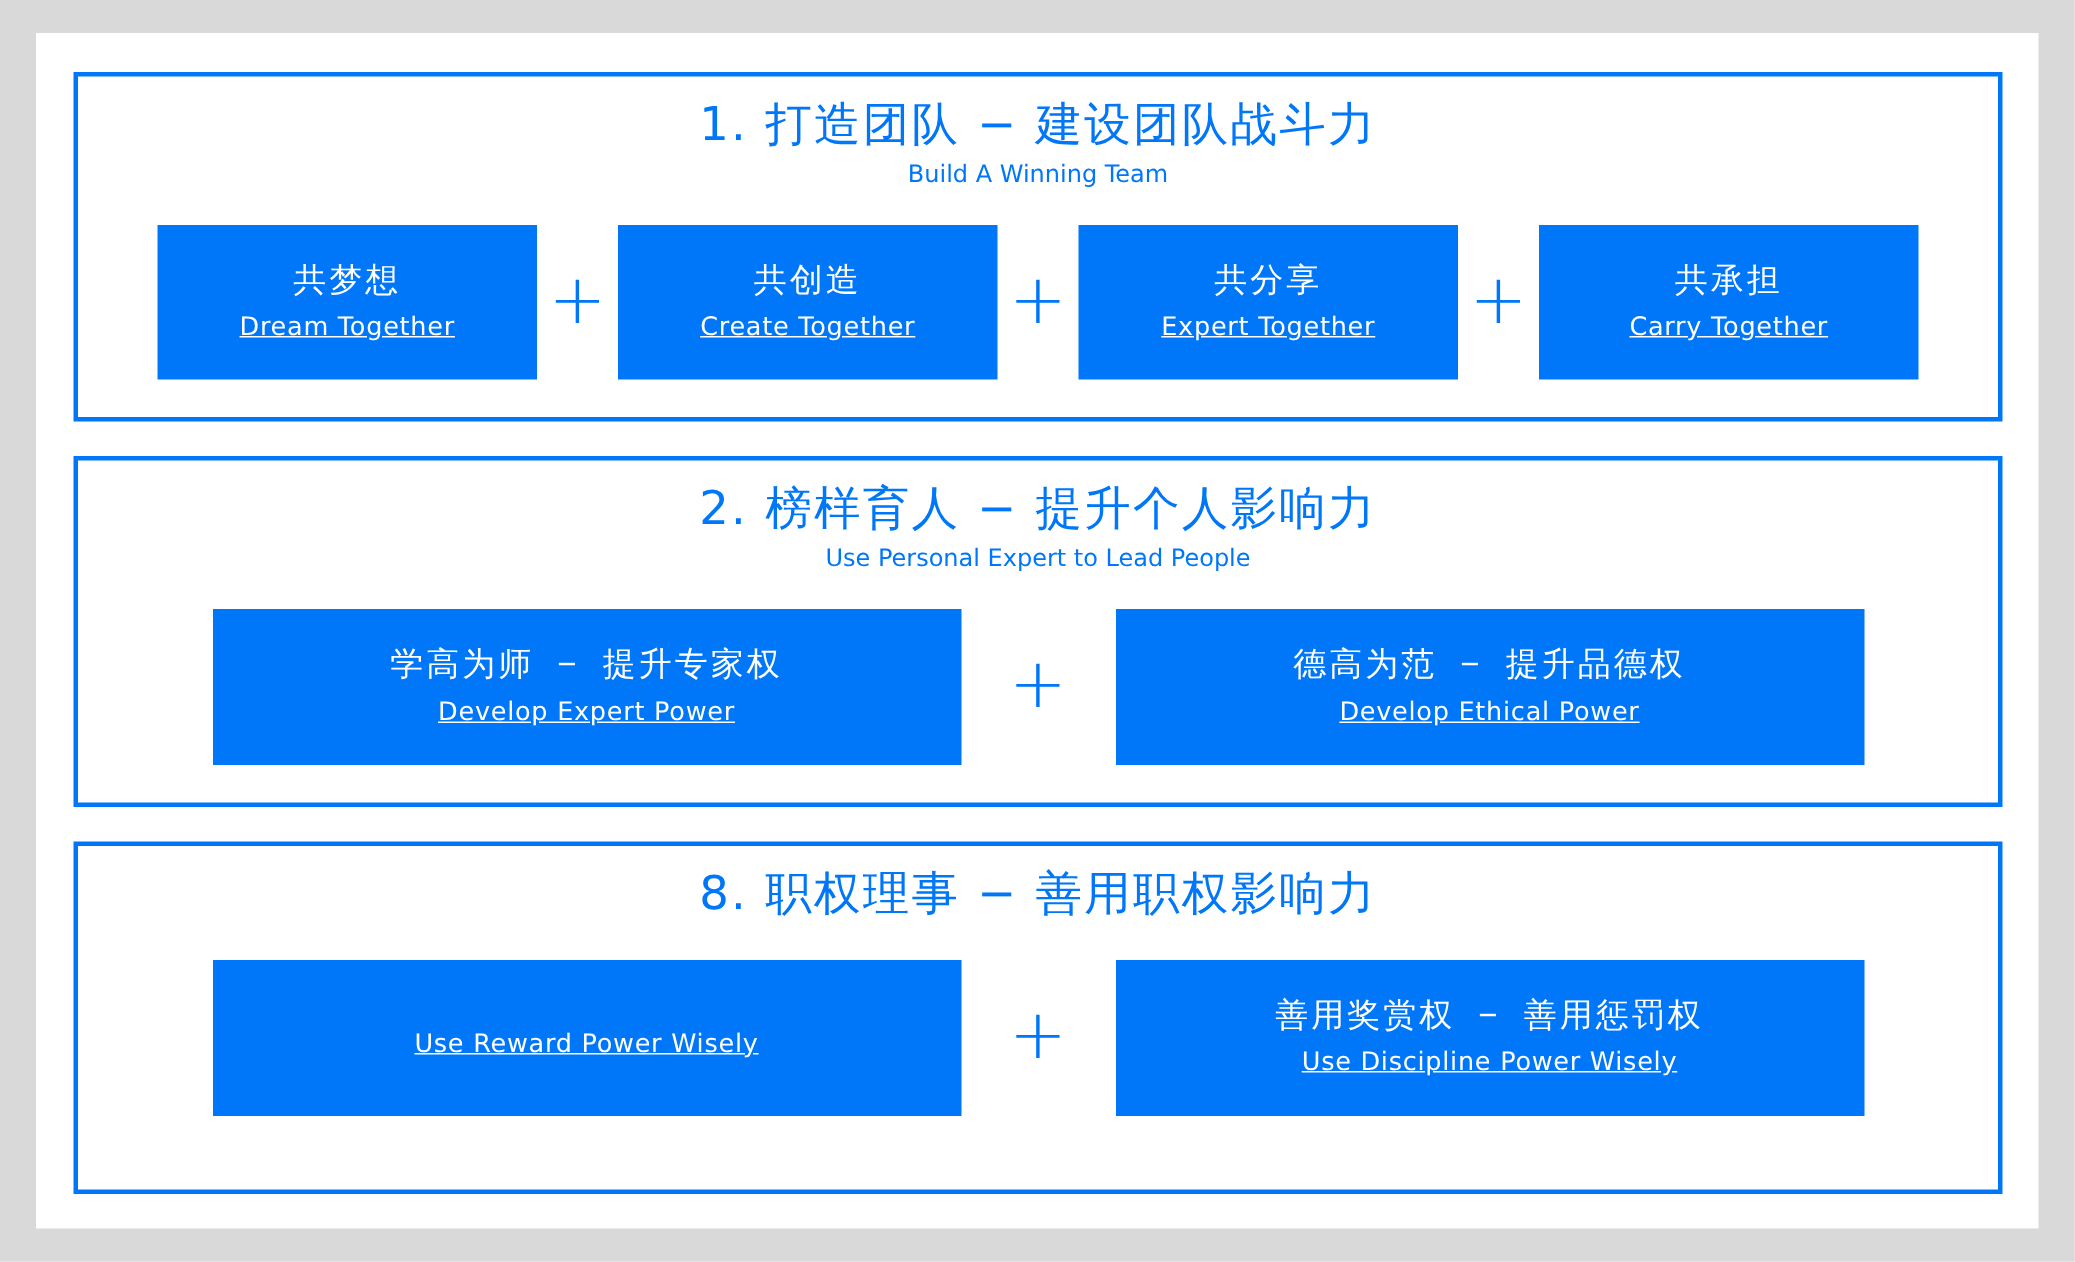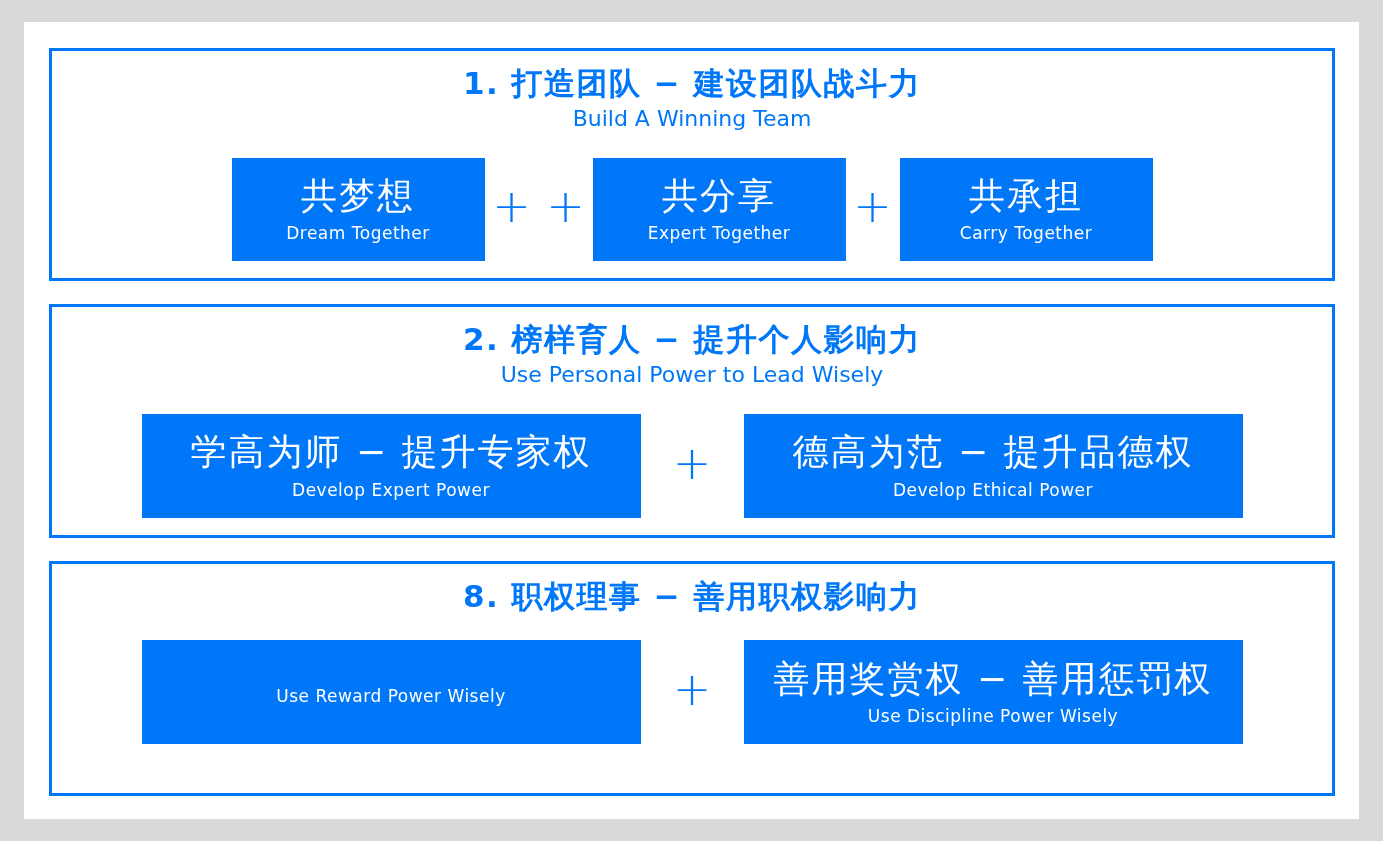--- a/index.html
+++ b/index.html
@@ -35,28 +35,28 @@
   }
   .section-1{top:26px;height:233px;}
   .section-2{top:282px;height:234px;}
   .section-3{top:539px;height:235px;}
   .sec-title{
     margin:14px 0 0;
     text-align:center;
     color:var(--blue);
     font-size:31px;
     line-height:1.2;
-    font-weight:700;
+    font-weight:400;
     letter-spacing:1.5px;
   }
   .sec-sub{
     margin:4px 0 0;
     text-align:center;
     color:var(--blue);
-    font-size:22px;
+    font-size:16px;
     line-height:1.2;
     font-weight:400;
   }
   .row{
     display:flex;
     justify-content:center;
     align-items:center;
     margin-top:25px;
   }
   .box{
@@ -64,28 +64,30 @@
     color:#ffffff;
     display:flex;
     flex-direction:column;
     justify-content:center;
     align-items:center;
     text-align:center;
   }
   .box-sm{width:253px;height:103px;}
   .box-lg{width:499px;height:104px;}
   .box-zh{
-    font-size:36px;
+    font-size:22px;
     line-height:1.15;
     letter-spacing:2px;
+    font-family:Liberation Mono, monospace;
   }
   .box-en{
     font-size:17px;
     margin-top:7px;
     letter-spacing:0.5px;
+    text-decoration:underline;
   }
   .plus{
     color:var(--blue);
     font-size:46px;
     font-weight:300;
     line-height:1;
     display:flex;
     align-items:center;
     justify-content:center;
     padding-bottom:6px;
@@ -101,36 +103,40 @@
 
     <div class="section section-1">
       <div class="sec-title">1. 打造团队 − 建设团队战斗力</div>
       <div class="sec-sub">Build A Winning Team</div>
       <div class="row">
         <div class="box box-sm">
           <div class="box-zh">共梦想</div>
           <div class="box-en">Dream Together</div>
         </div>
         <div class="plus plus-sm">+</div>
+        <div class="box box-sm">
+          <div class="box-zh">共创造</div>
+          <div class="box-en">Create Together</div>
+        </div>
         <div class="plus plus-sm">+</div>
         <div class="box box-sm">
           <div class="box-zh">共分享</div>
           <div class="box-en">Expert Together</div>
         </div>
         <div class="plus plus-sm">+</div>
         <div class="box box-sm">
           <div class="box-zh">共承担</div>
           <div class="box-en">Carry Together</div>
         </div>
       </div>
     </div>
 
     <div class="section section-2">
       <div class="sec-title">2. 榜样育人 − 提升个人影响力</div>
-      <div class="sec-sub">Use Personal Power to Lead Wisely</div>
+      <div class="sec-sub">Use Personal Expert to Lead People</div>
       <div class="row">
         <div class="box box-lg">
           <div class="box-zh">学高为师 − 提升专家权</div>
           <div class="box-en">Develop Expert Power</div>
         </div>
         <div class="plus plus-lg">+</div>
         <div class="box box-lg">
           <div class="box-zh">德高为范 − 提升品德权</div>
           <div class="box-en">Develop Ethical Power</div>
         </div>

